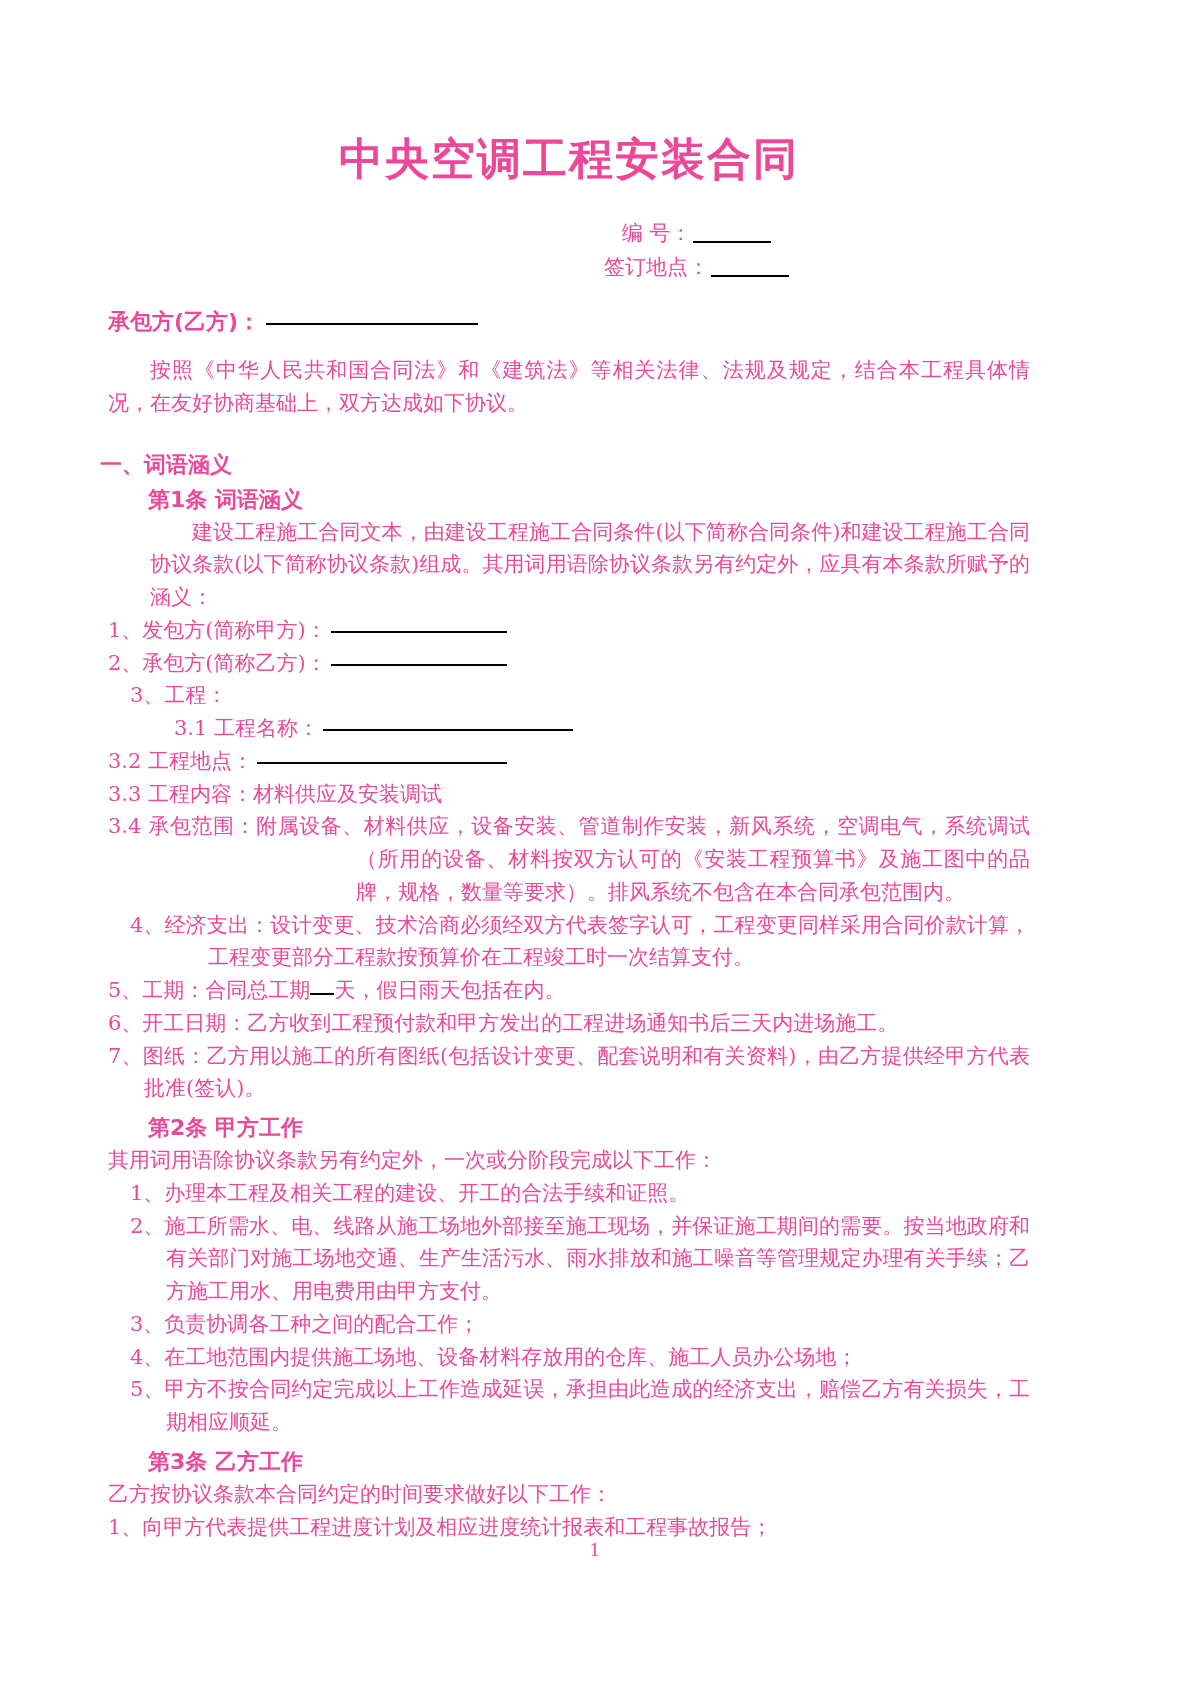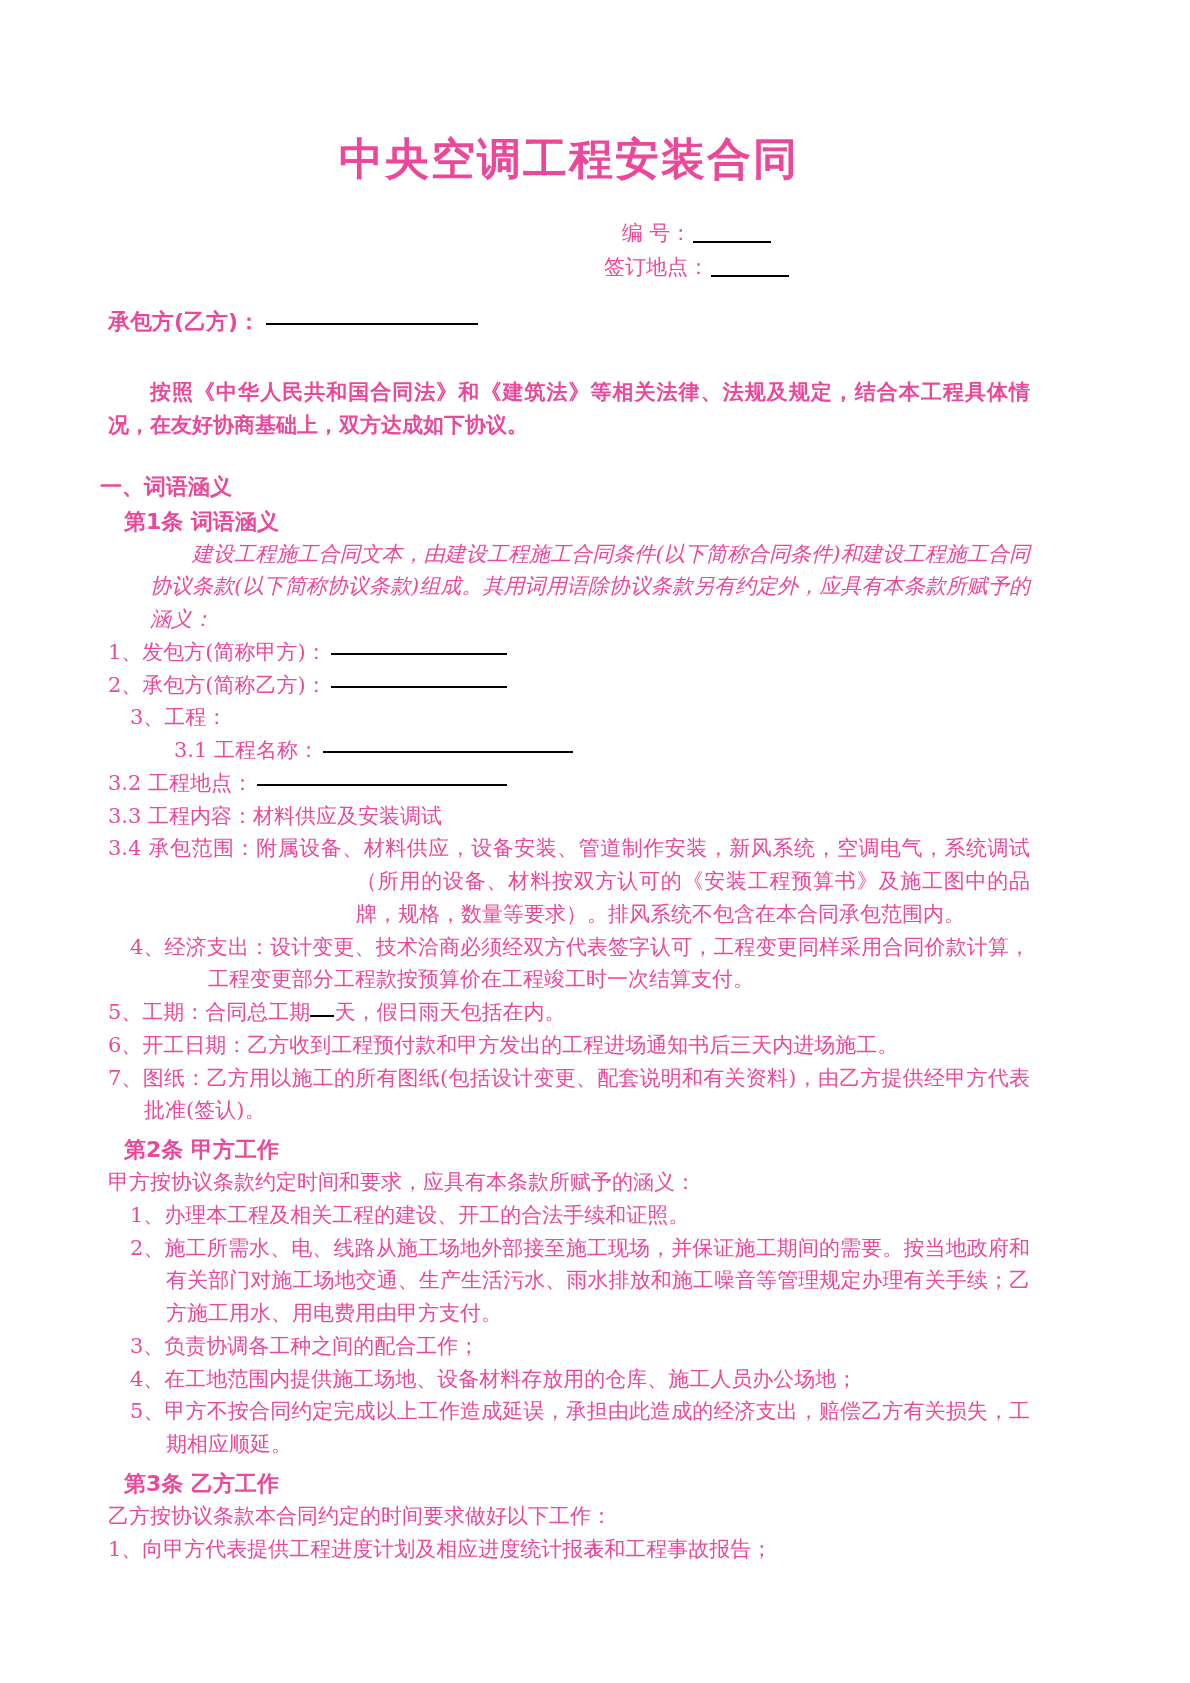--- a/index.html
+++ b/index.html
@@ -75,40 +75,39 @@
   }
 
   
   .para {
     font-size: 21px;
     line-height: 1.56;
     text-align: justify;
     text-justify: inter-ideograph;
   }
   .intro {
-    margin-top: 36px;
+    margin-top: 14px;
     text-indent: 42px;
-    font-weight: bold;
   }
 
   
   .h-section {
     font-family: "DejaVu Sans", "Liberation Sans", sans-serif;
     font-weight: bold;
     font-size: 22px;
     margin-top: 28px;
     margin-left: -8px;
     line-height: 1.5;
   }
   .h-clause {
     font-family: "DejaVu Sans", "Liberation Sans", sans-serif;
     font-weight: bold;
     font-size: 22px;
     line-height: 1.5;
-    margin-left: 16px;
+    margin-left: 40px;
   }
   .h-clause.tight { margin-top: 2px; }
   .h-clause.spaced { margin-top: 6px; }
 
   
   .ind-0  { margin-left: 0; }
   .ind-1  { margin-left: 22px; }
   .ind-2  { margin-left: 42px; }
   .ind-3  { margin-left: 66px; }
 
@@ -168,21 +167,21 @@
       <div class="party-row">
         <span>承包方(乙方)：</span><span class="blank-lg"></span>
       </div>
     </div>
 
     <div class="para intro">按照《中华人民共和国合同法》和《建筑法》等相关法律、法规及规定，结合本工程具体情况，在友好协商基础上，双方达成如下协议。</div>
 
     <div class="h-section">一、词语涵义</div>
     <div class="h-clause tight">第1条  词语涵义</div>
 
-    <div class="para ind-2" style="text-indent:42px;font-style:italic;">建设工程施工合同文本，由建设工程施工合同条件(以下简称合同条件)和建设工程施工合同协议条款(以下简称协议条款)组成。其用词用语除协议条款另有约定外，应具有本条款所赋予的涵义：</div>
+    <div class="para ind-2" style="text-indent:42px;">建设工程施工合同文本，由建设工程施工合同条件(以下简称合同条件)和建设工程施工合同协议条款(以下简称协议条款)组成。其用词用语除协议条款另有约定外，应具有本条款所赋予的涵义：</div>
 
     <div class="para ind-0">
       <span>1、发包方(简称甲方)：</span><span class="blank-md"></span>
     </div>
     <div class="para ind-0">
       <span>2、承包方(简称乙方)：</span><span class="blank-md"></span>
     </div>
     <div class="para ind-1">3、工程：</div>
     <div class="para ind-3">
       <span>3.1  工程名称：</span><span class="blank-name"></span>
@@ -195,21 +194,21 @@
 
     <div class="para ind-1 hang-econ">4、经济支出：设计变更、技术洽商必须经双方代表签字认可，工程变更同样采用合同价款计算，工程变更部分工程款按预算价在工程竣工时一次结算支付。</div>
 
     <div class="para ind-0">
       <span>5、工期：合同总工期</span><span class="blank-tiny"></span><span>天，假日雨天包括在内。</span>
     </div>
     <div class="para ind-0">6、开工日期：乙方收到工程预付款和甲方发出的工程进场通知书后三天内进场施工。</div>
     <div class="para ind-0 hang-1">7、图纸：乙方用以施工的所有图纸(包括设计变更、配套说明和有关资料)，由乙方提供经甲方代表批准(签认)。</div>
 
     <div class="h-clause spaced">第2条  甲方工作</div>
-    <div class="para ind-0">甲方按协议条款约定时间和要求，应具有本条款所赋予的涵义：</div>
+    <div class="para ind-0">其用词用语除协议条款另有约定外，一次或分阶段完成以下工作：</div>
     <div class="para ind-1 hang-1">1、办理本工程及相关工程的建设、开工的合法手续和证照。</div>
     <div class="para ind-1 hang-1">2、施工所需水、电、线路从施工场地外部接至施工现场，并保证施工期间的需要。按当地政府和有关部门对施工场地交通、生产生活污水、雨水排放和施工噪音等管理规定办理有关手续；乙方施工用水、用电费用由甲方支付。</div>
     <div class="para ind-1 hang-1">3、负责协调各工种之间的配合工作；</div>
     <div class="para ind-1 hang-1">4、在工地范围内提供施工场地、设备材料存放用的仓库、施工人员办公场地；</div>
     <div class="para ind-1 hang-1">5、甲方不按合同约定完成以上工作造成延误，承担由此造成的经济支出，赔偿乙方有关损失，工期相应顺延。</div>
 
     <div class="h-clause spaced">第3条  乙方工作</div>
     <div class="para ind-0">乙方按协议条款本合同约定的时间要求做好以下工作：</div>
     <div class="para ind-0 hang-1">1、向甲方代表提供工程进度计划及相应进度统计报表和工程事故报告；</div>
 

